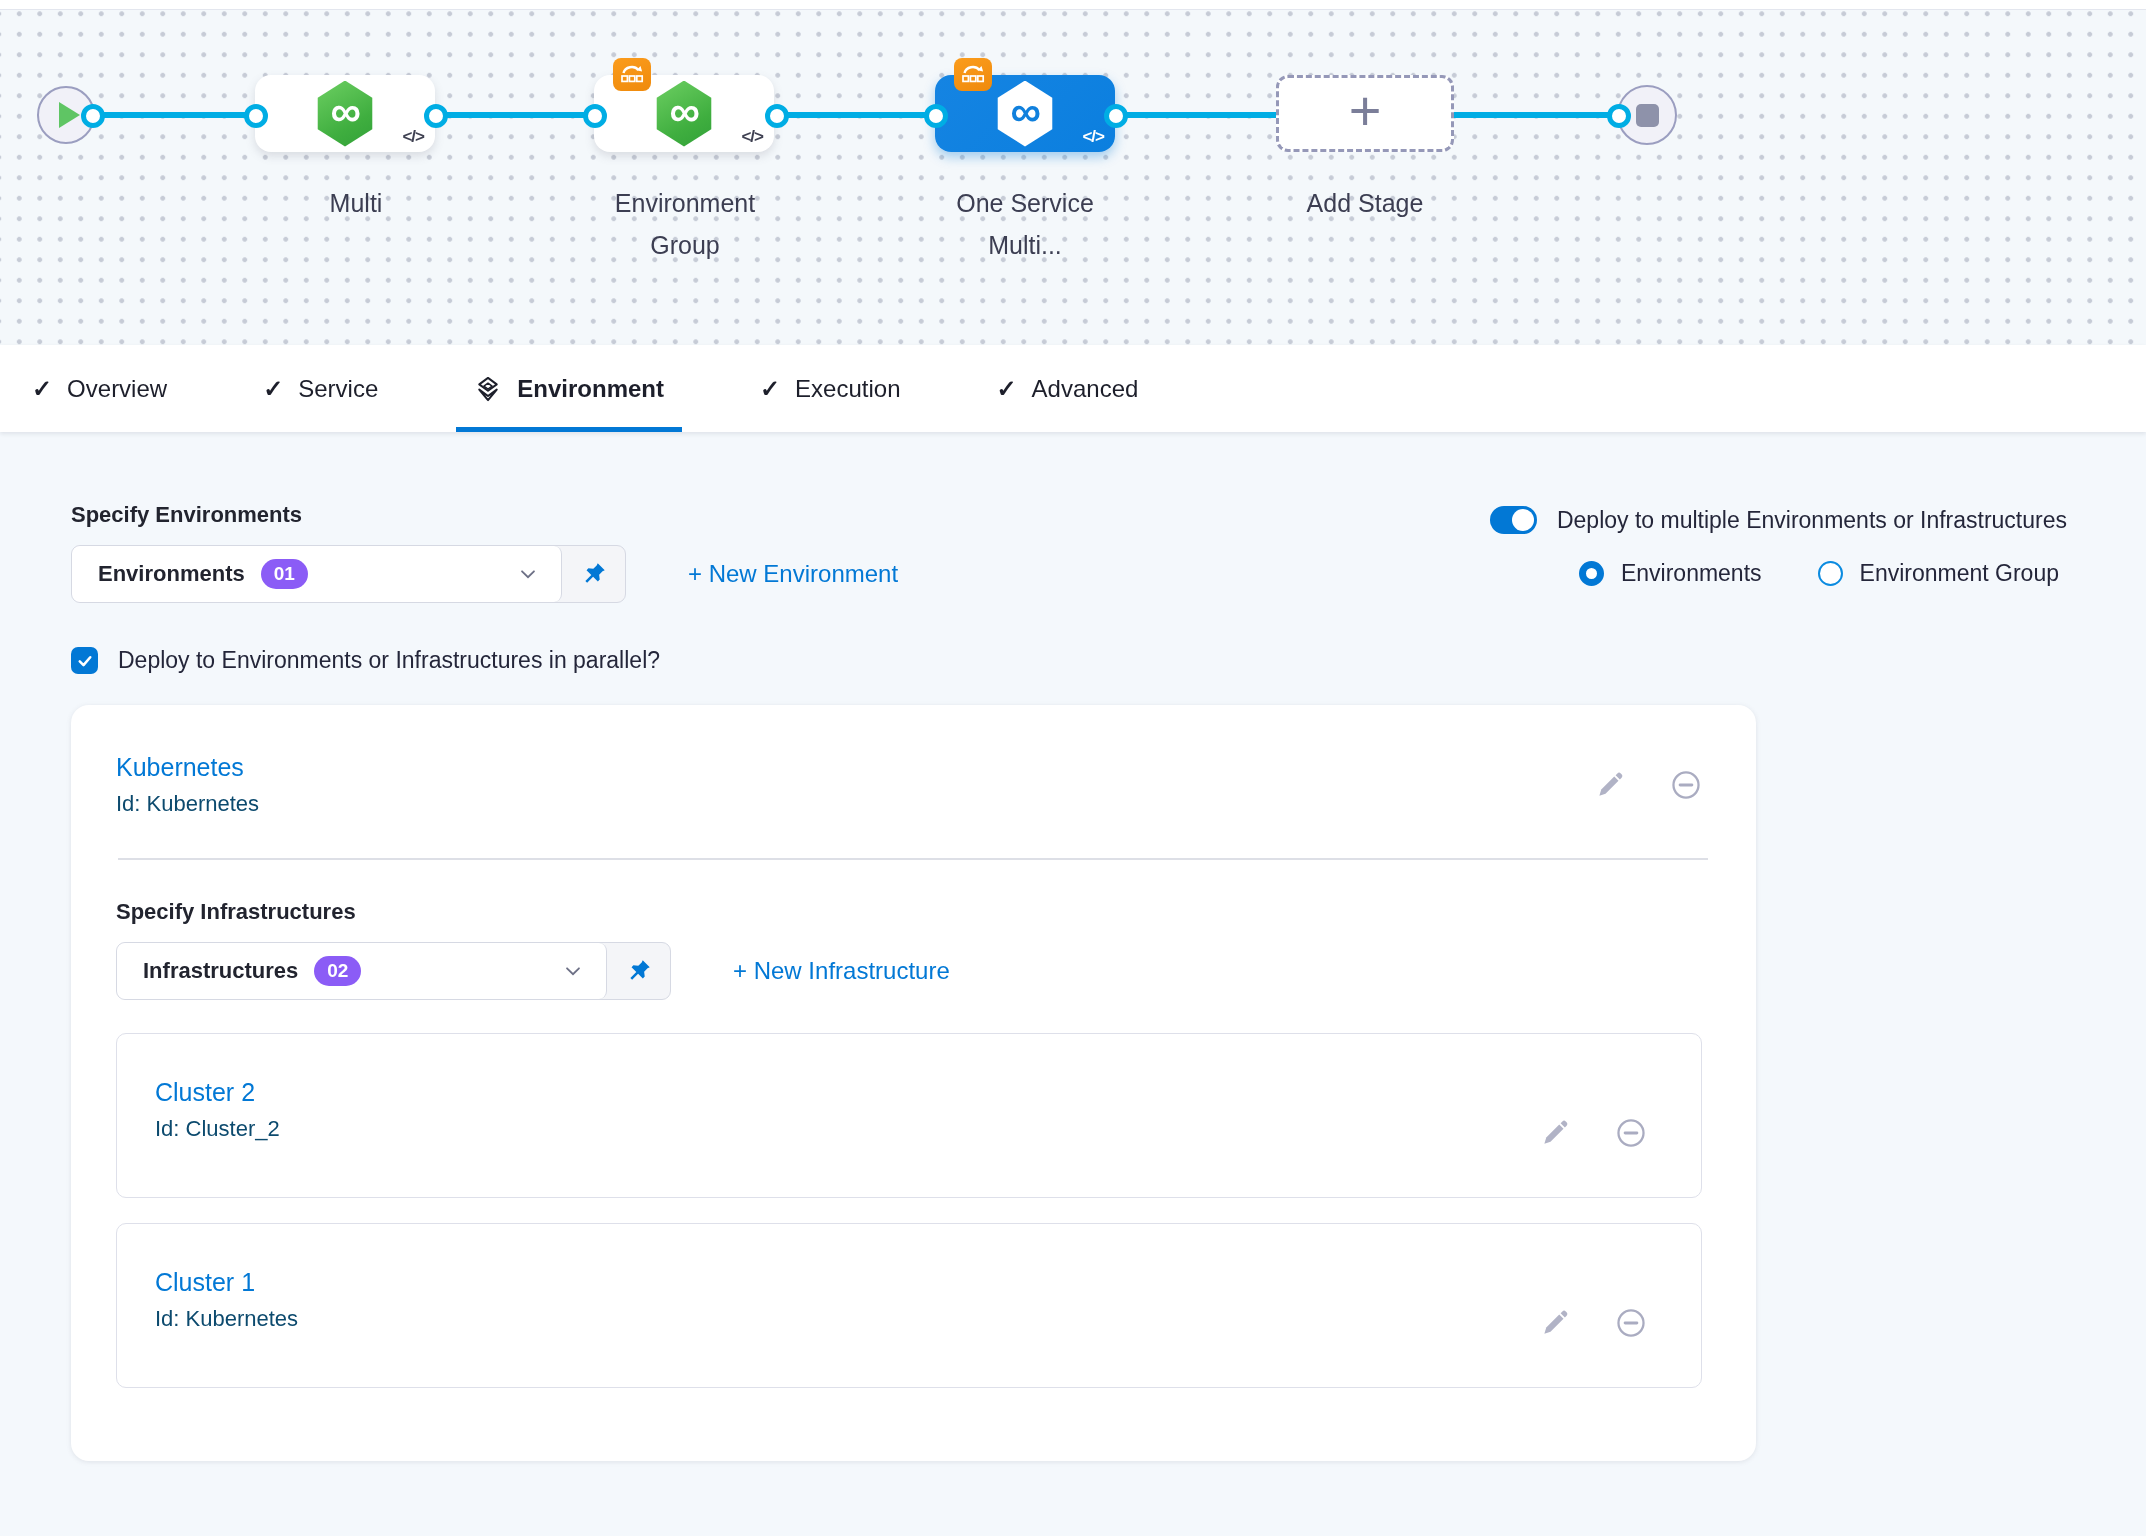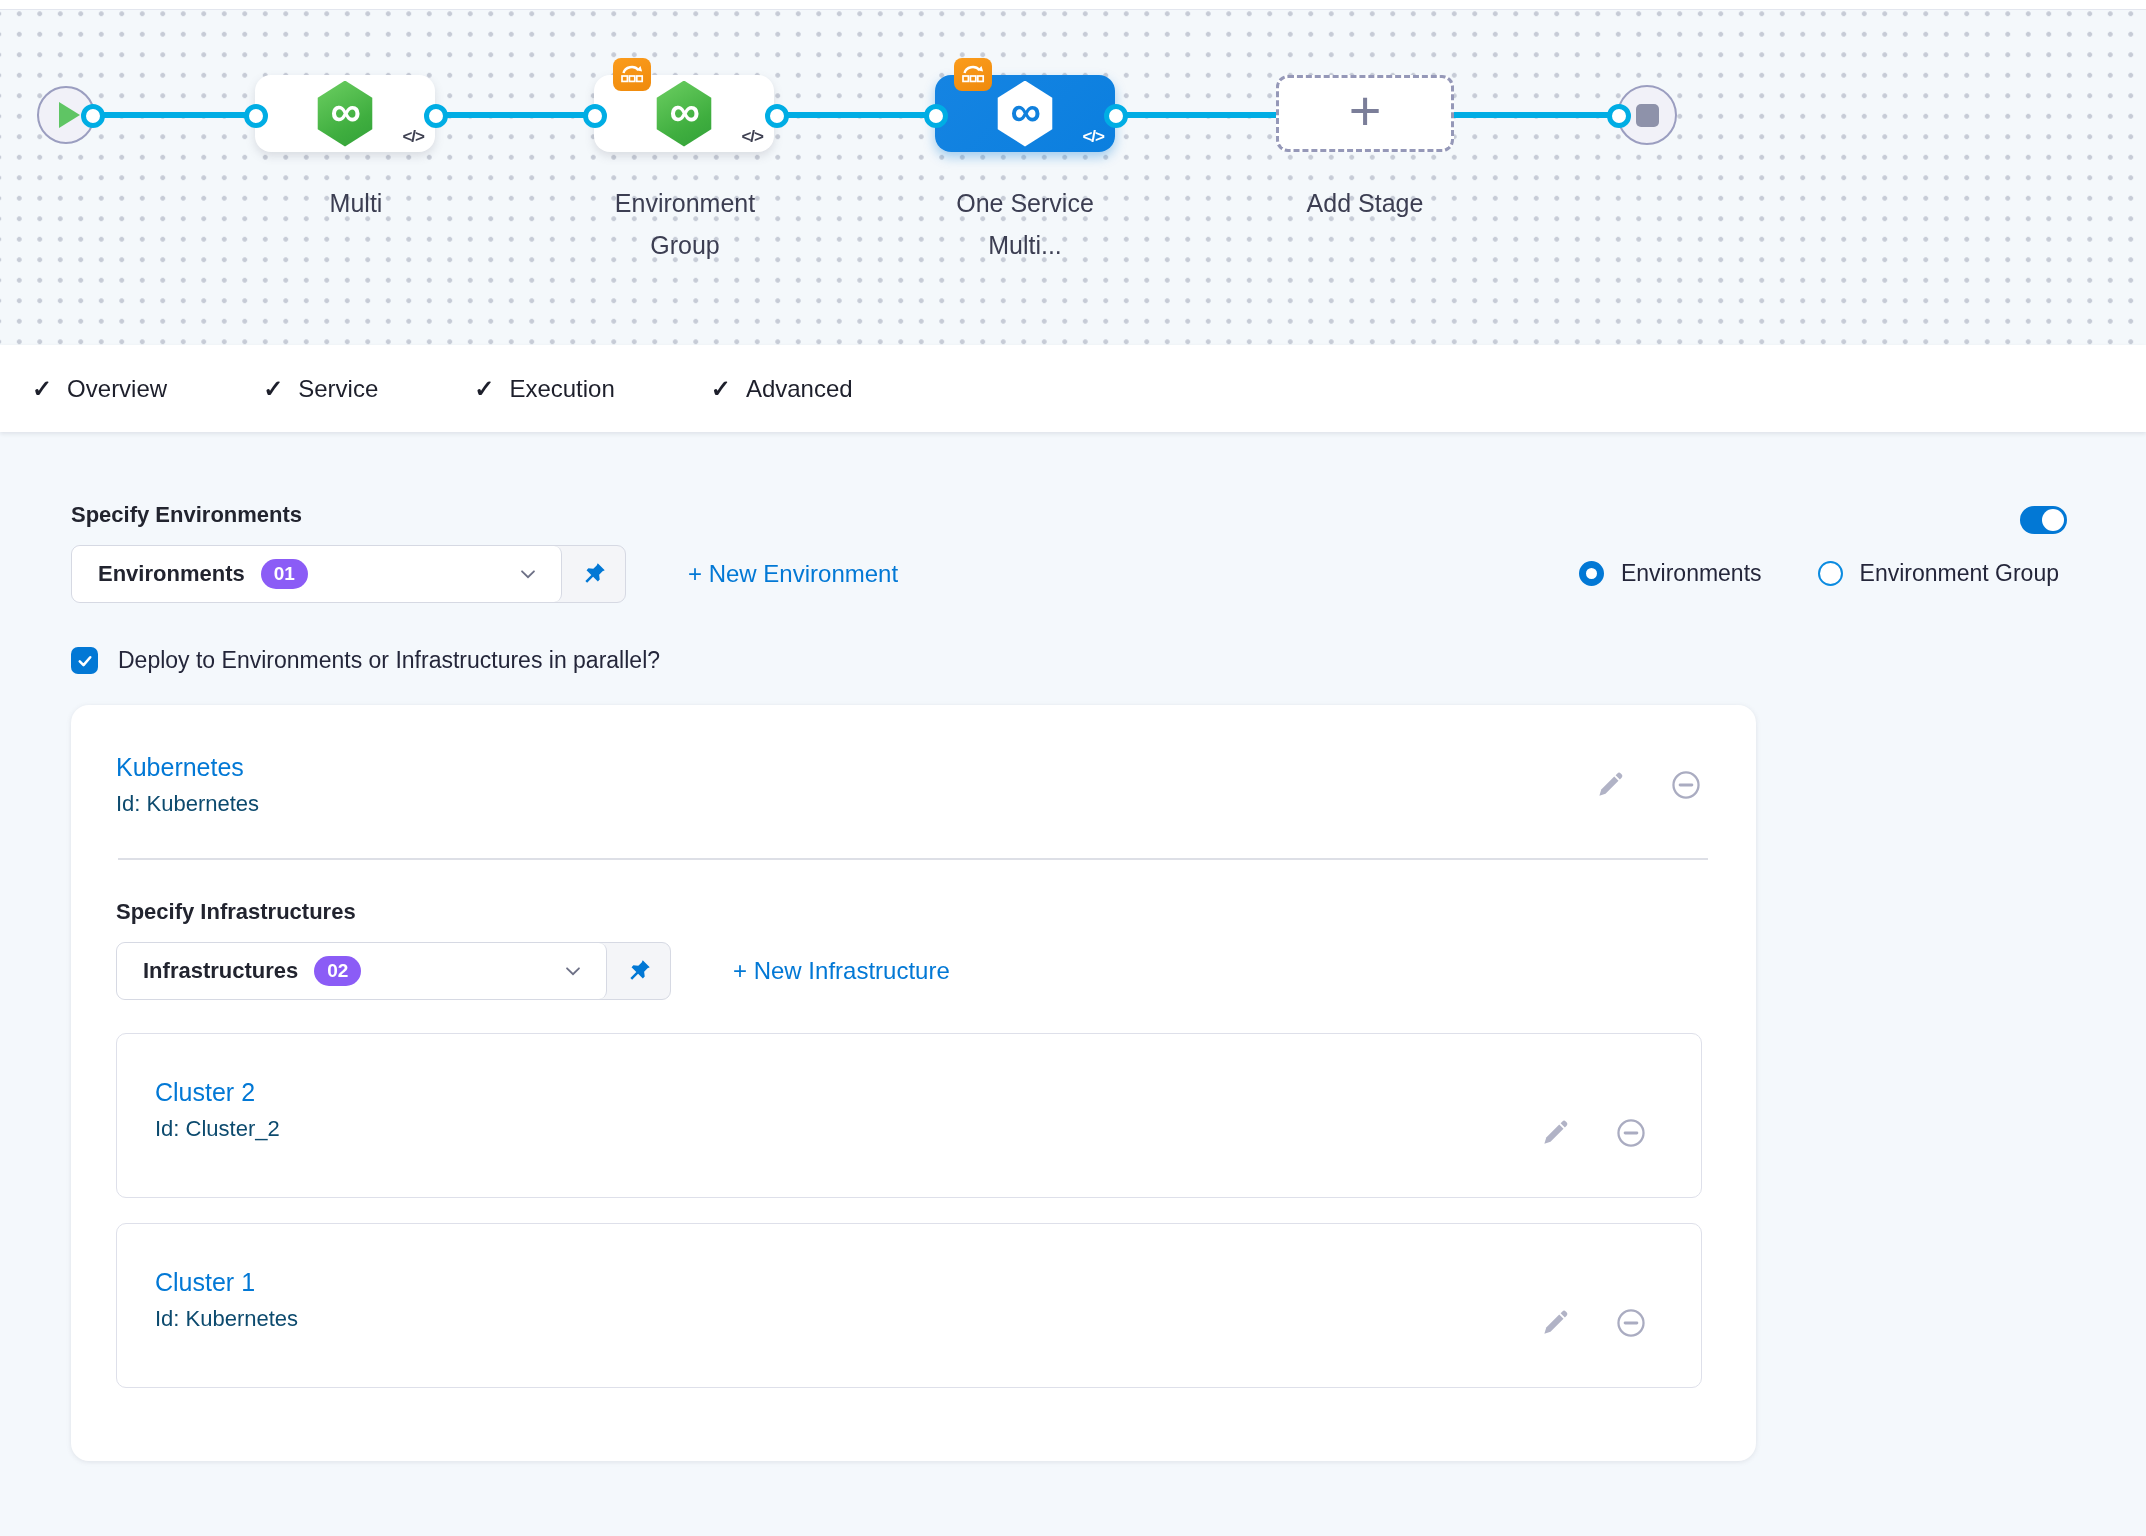--- a/index.html
+++ b/index.html
@@ -197,20 +197,30 @@
   </div>
 
   <div class="tabbar">
     <div class="tab">
       <span class="check">✓</span>
       <span>Overview</span>
     </div>
     <div class="tab">
       <span class="check">✓</span>
       <span>Service</span>
+    </div>
+    <div class="tab active">
+      <span>
+        <svg width="28" height="28" viewBox="0 0 24 24">
+          <path d="M12 2.5 L19.5 8 L12 13.5 L4.5 8 Z" fill="none" stroke="#1d1f2b" stroke-width="1.7" stroke-linejoin="round"></path>
+          <path d="M12 7 L15.5 9.5 L12 12 L8.5 9.5 Z" fill="none" stroke="#1d1f2b" stroke-width="1.3" stroke-linejoin="round"></path>
+          <path d="M4.5 12.5 L12 18 L19.5 12.5 L12 21.5 Z" fill="none" stroke="#1d1f2b" stroke-width="1.7" stroke-linejoin="round"></path>
+        </svg>
+      </span>
+      <span>Environment</span>
     </div>
     <div class="tab">
       <span class="check">✓</span>
       <span>Execution</span>
     </div>
     <div class="tab">
       <span class="check">✓</span>
       <span>Advanced</span>
     </div>
   </div>
@@ -239,20 +249,21 @@
           </div>
           <span class="link-btn">+ New Environment</span>
         </div>
       </div>
 
       <div class="right-col">
         <div class="toggle-row">
           <div class="toggle">
             <div class="toggle-knob"></div>
           </div>
+          <span class="toggle-label">Deploy to multiple Environments or Infrastructures</span>
         </div>
         <div class="radio-row">
           <div class="radio-opt">
             <span class="radio sel"></span>
             <span class="radio-label">Environments</span>
           </div>
           <div class="radio-opt">
             <span class="radio unsel"></span>
             <span class="radio-label">Environment Group</span>
           </div>

